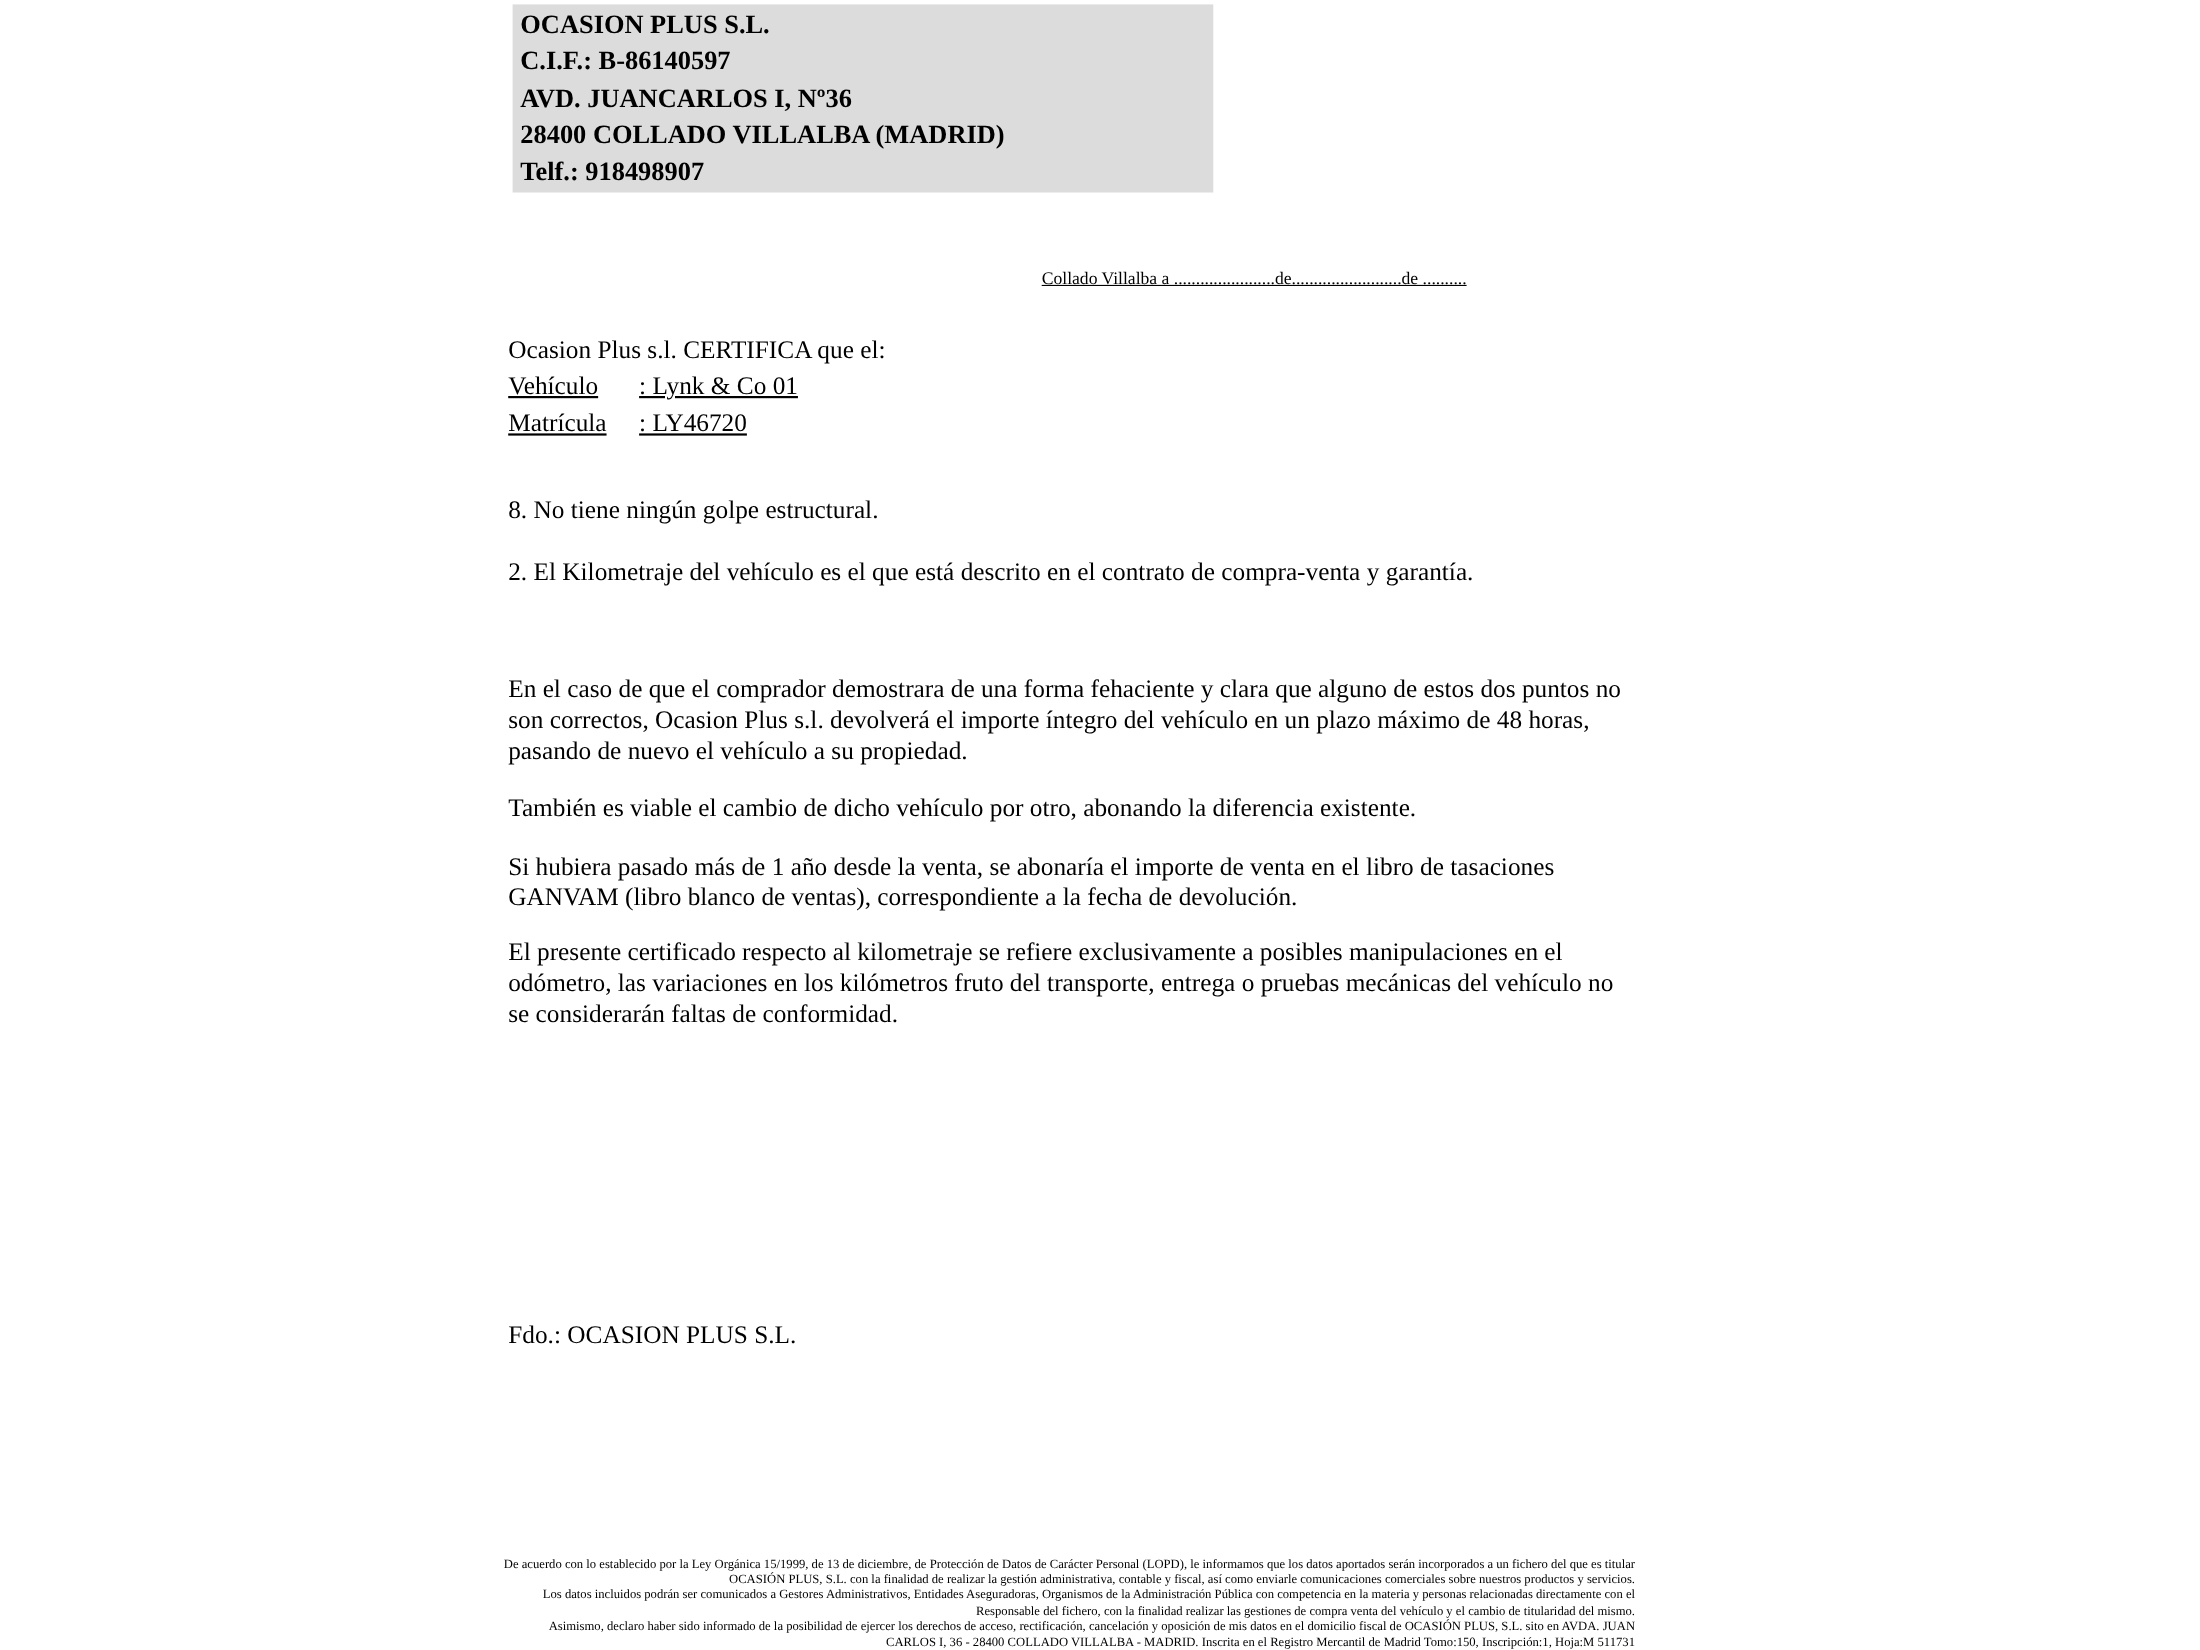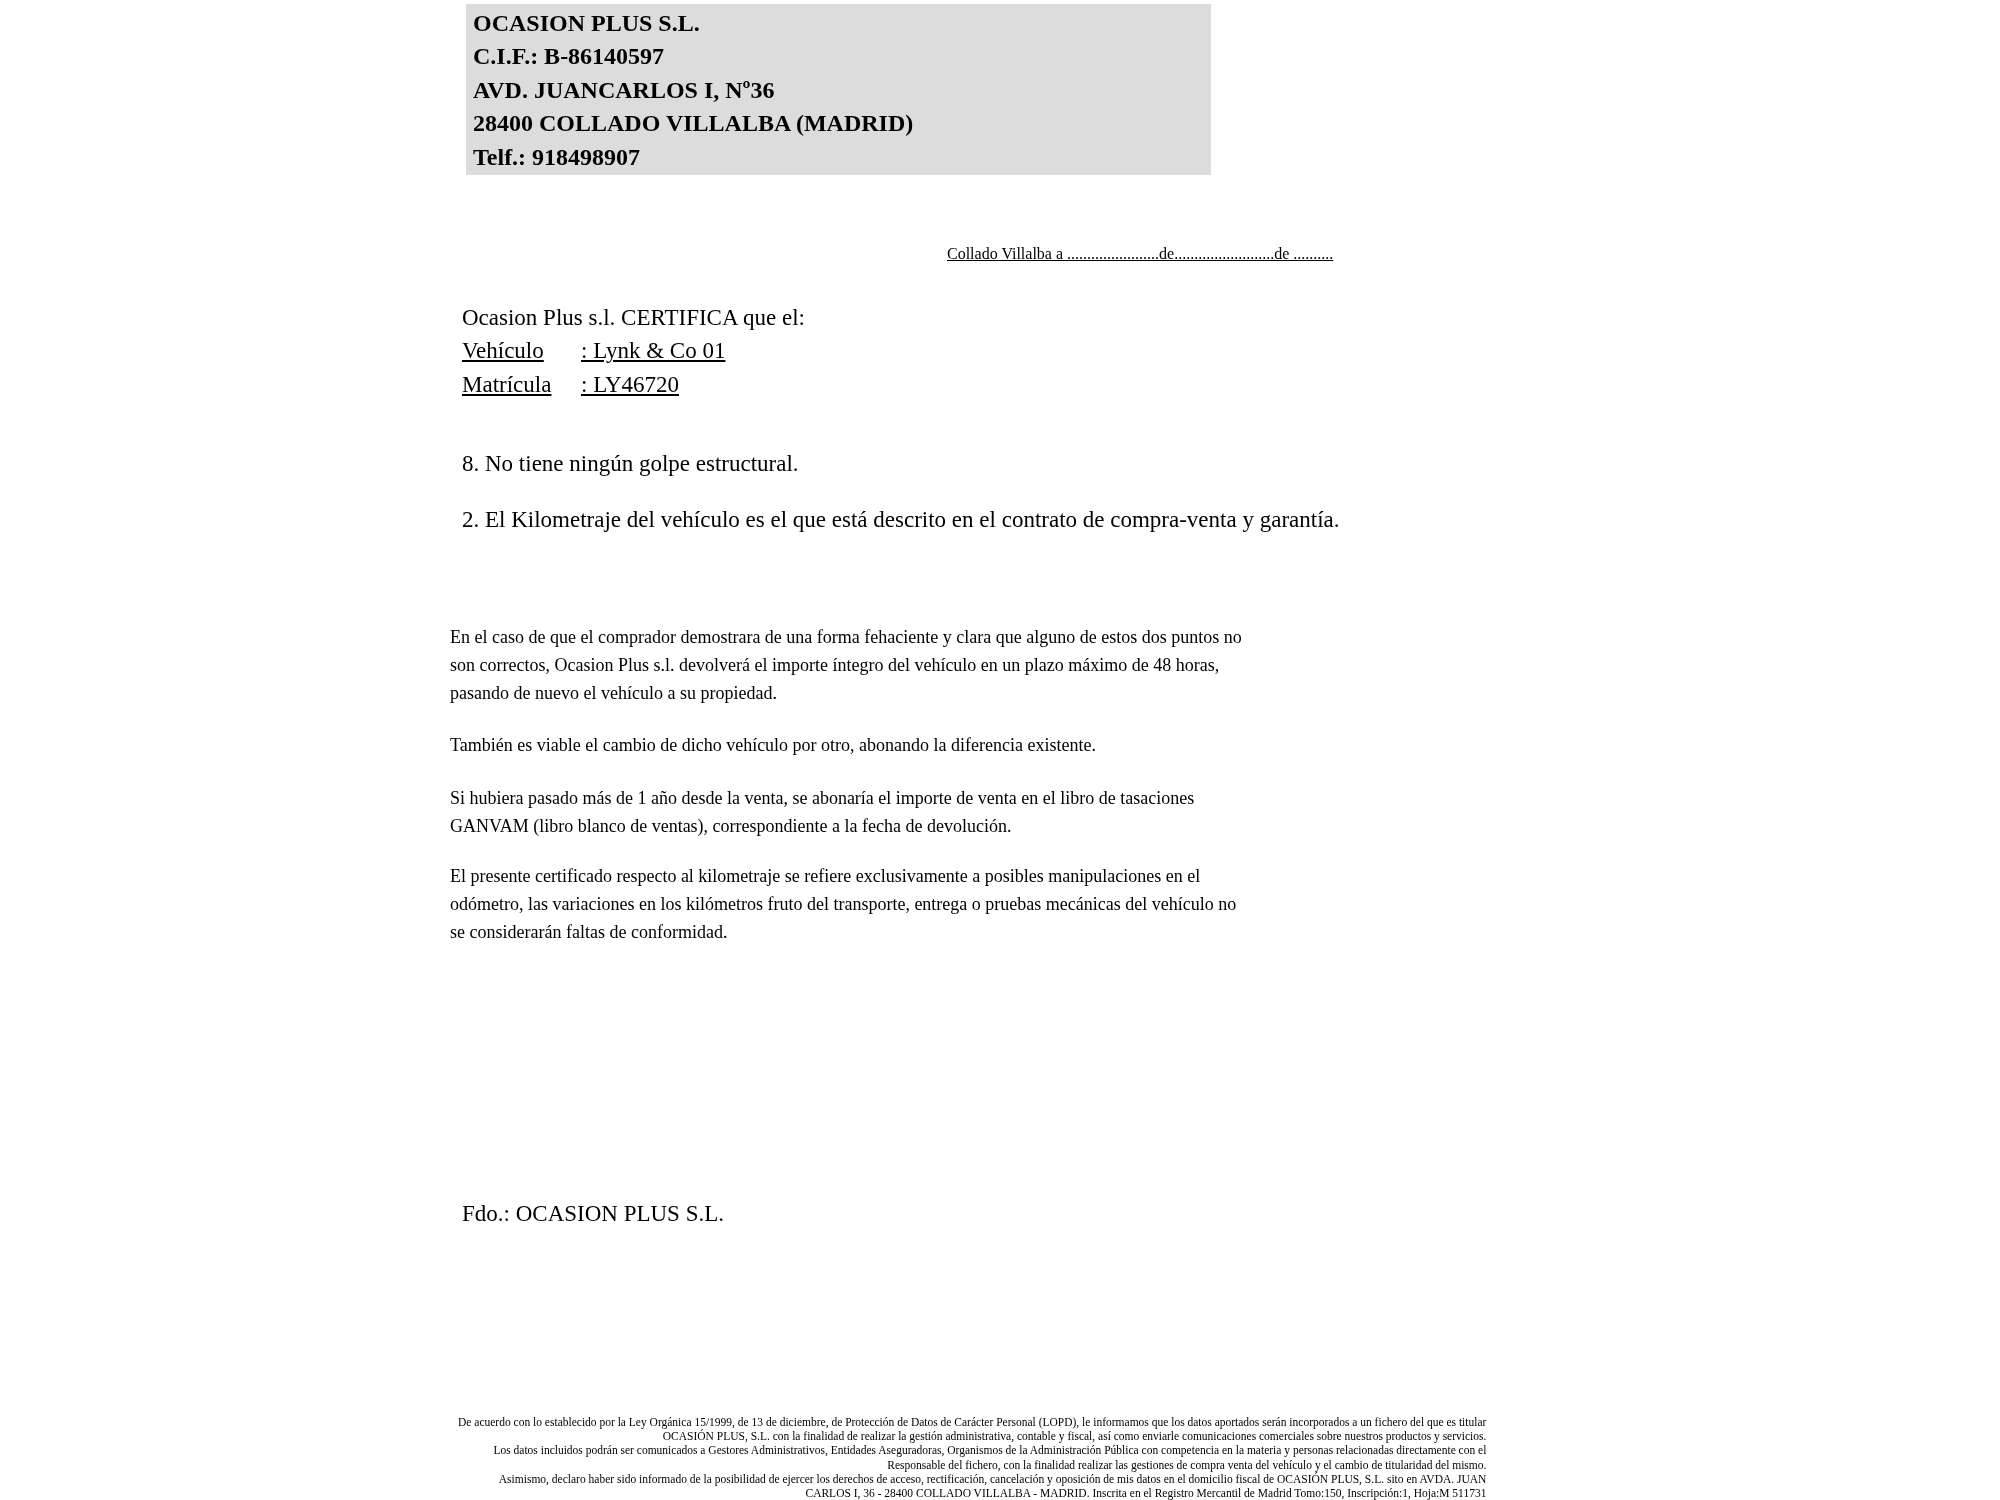--- a/index.html
+++ b/index.html
@@ -11,21 +11,21 @@
     background: #ffffff;
     color: #000000;
     font-family: "Liberation Serif", "DejaVu Serif", serif;
     overflow: hidden;
   }
   
   .header-box {
     position: absolute;
     left: 466px;
     top: 4px;
-    width: 745px;
+    width: 637px;
     height: 171px;
     background: #dcdcdc;
     padding: 3px 0 0 7px;
   }
   .header-box .hline {
     font-weight: bold;
     font-size: 24px;
     line-height: 33.4px;
     white-space: nowrap;
   }
@@ -57,23 +57,22 @@
   .item {
     position: absolute;
     left: 462px;
     font-size: 23px;
     line-height: 28px;
     white-space: nowrap;
   }
   
   .para {
     position: absolute;
-    left: 450px;
-    font-size: 18px;
-    margin-top: 10px;
+    left: 462px;
+    font-size: 23px;
   }
   .para .pline {
     line-height: 28px;
     white-space: nowrap;
   }
   
   .signature {
     position: absolute;
     left: 462px;
     top: 1200px;

